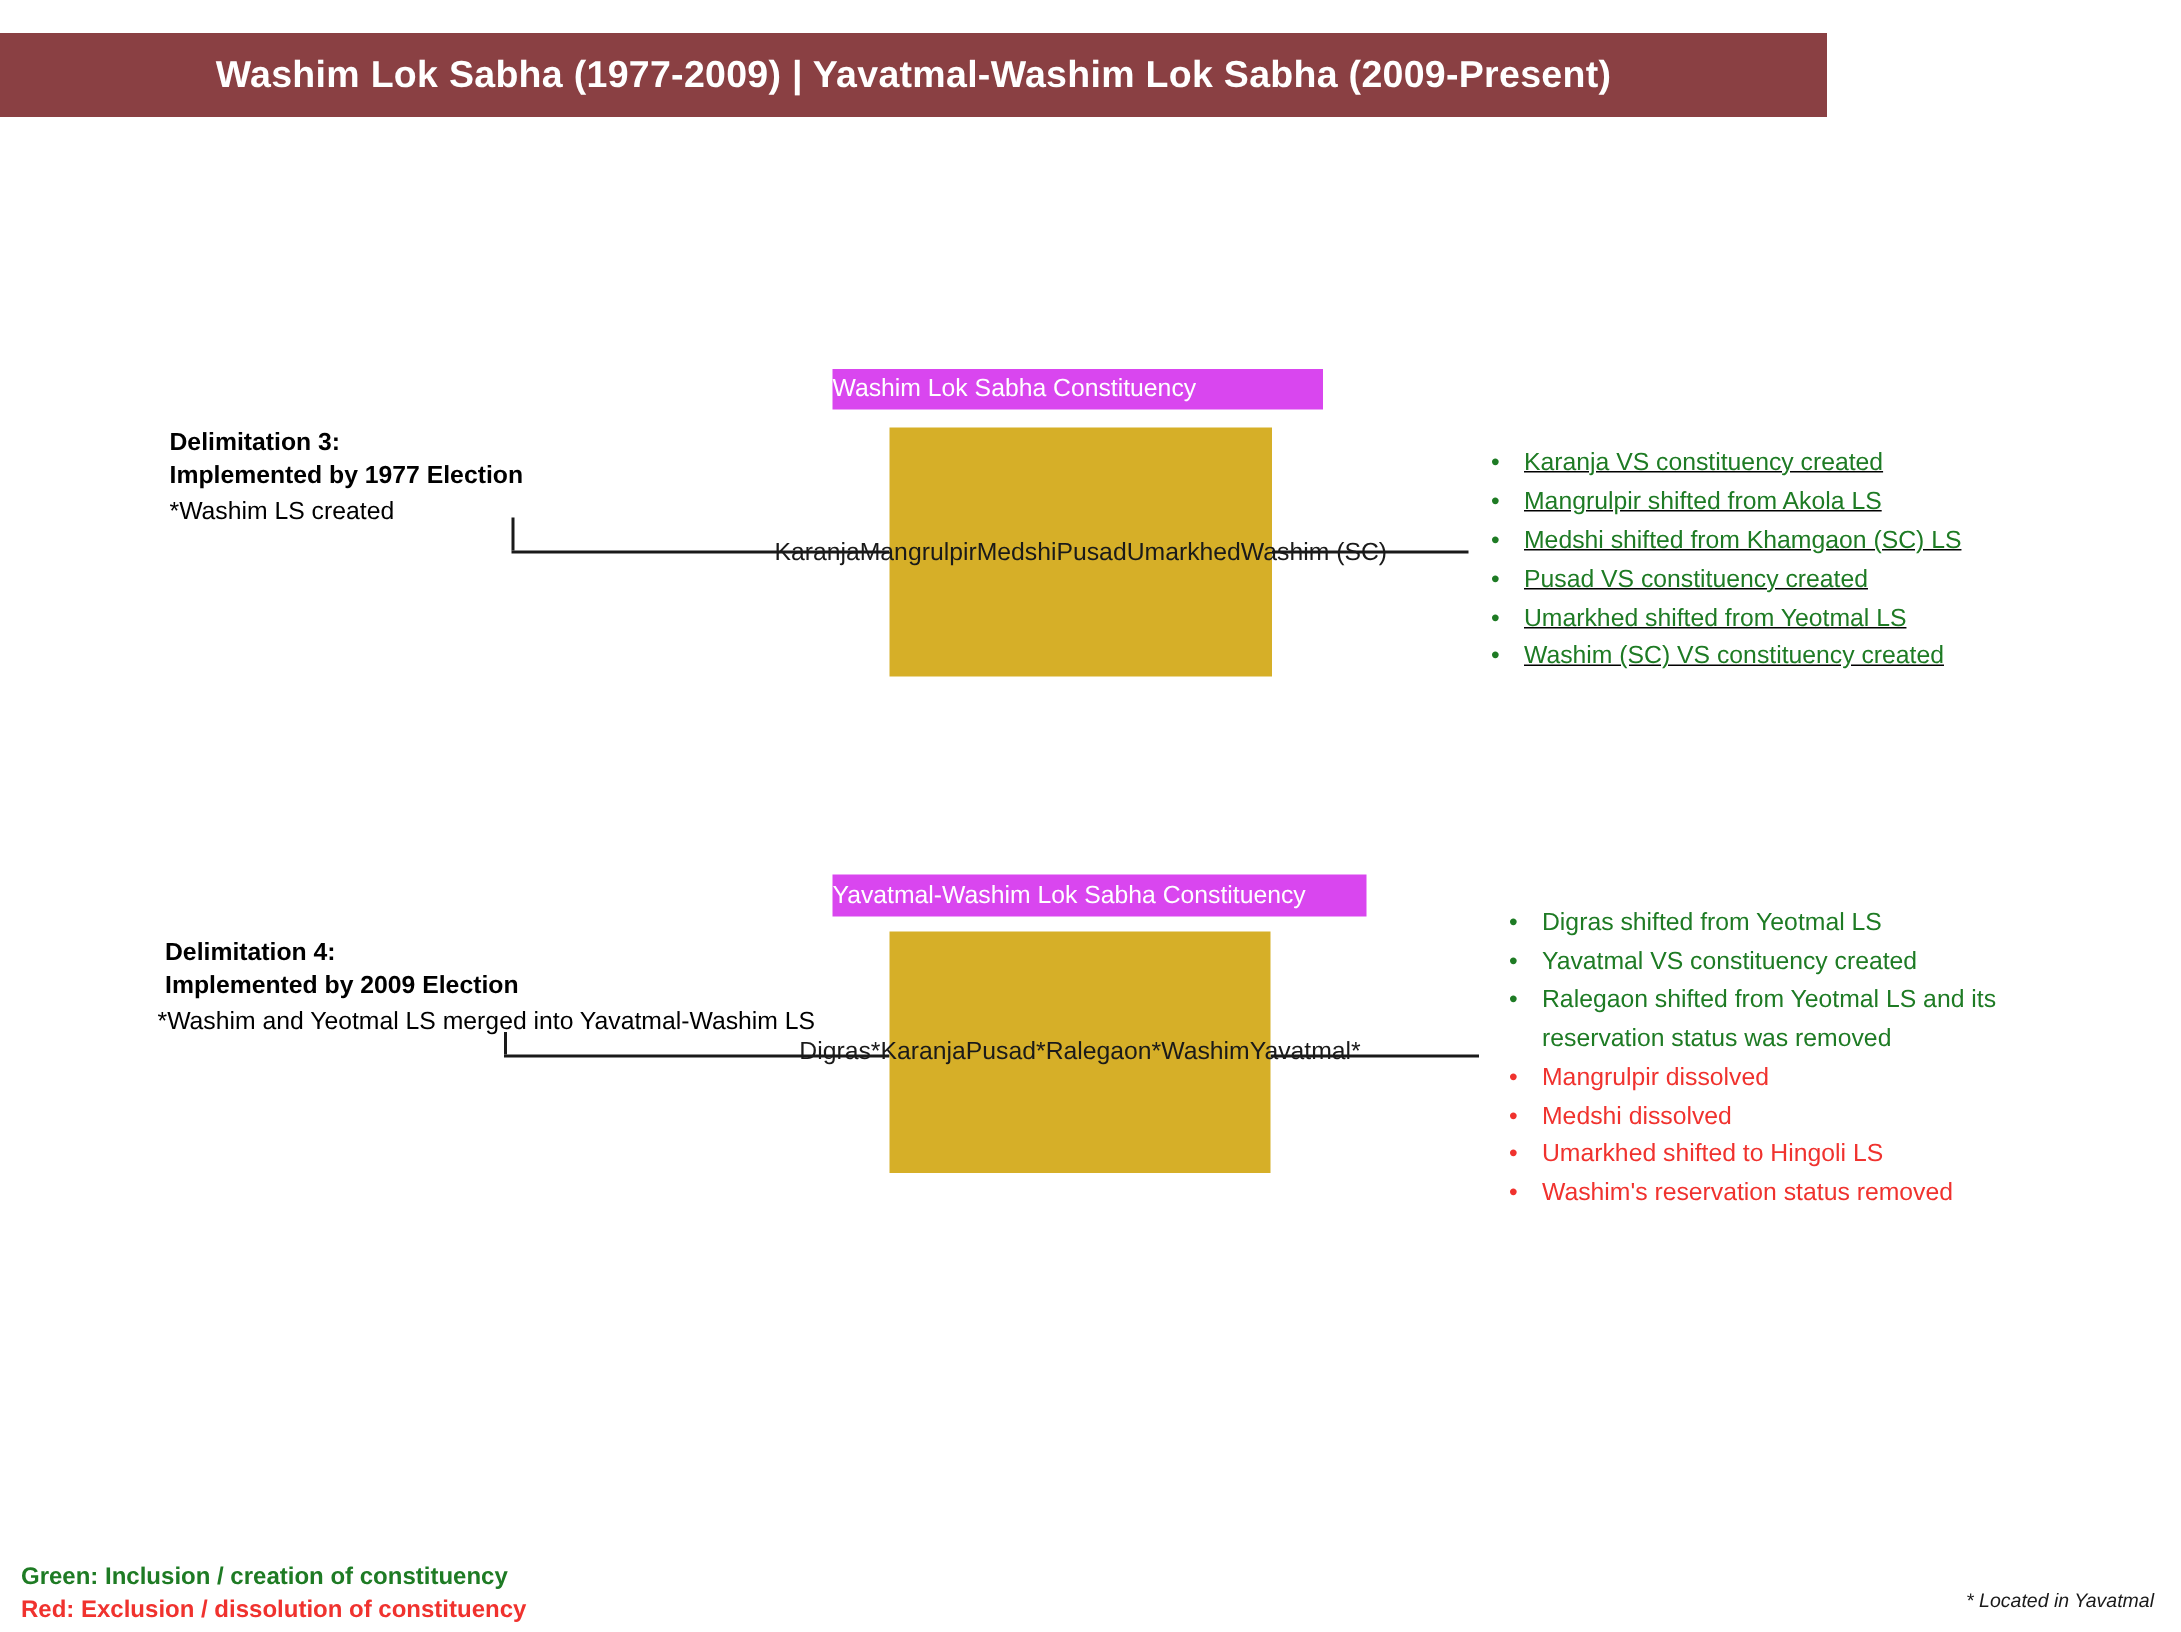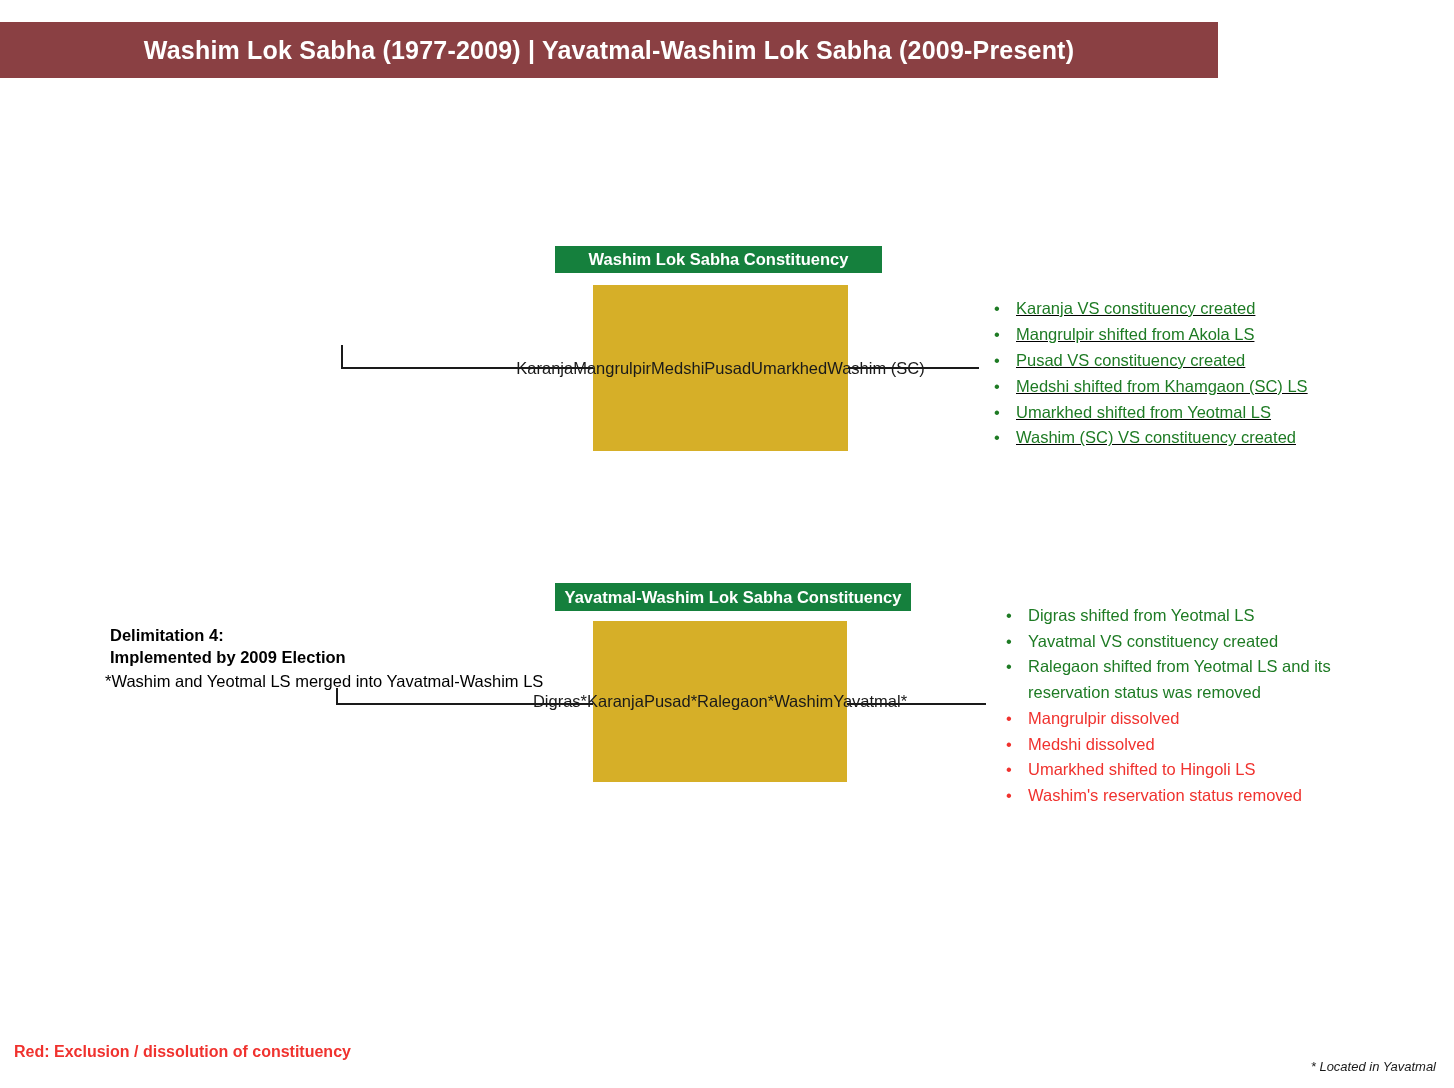--- a/index.html
+++ b/index.html
@@ -61,27 +61,27 @@
     margin-top: 2px;
   }
   #caption-1 { left: 113px; top: 285px; }
   #caption-2 { left: 110px; top: 625px; }
   #caption-2 .cap-strong { padding-left: 0px; }
   #caption-2 .cap-note { margin-left: -5px; }
 
   
   .box-header {
     position: absolute;
-    background: #15803d;
+    background: #d946ef;
     color: #ffffff;
     font-size: 16.5px;
-    font-weight: bold;
+    font-weight: normal;
     display: flex;
     align-items: center;
-    justify-content: center;
+    justify-content: flex-start;
     white-space: nowrap;
   }
   #box-header-1 { left: 555px; top: 246px; width: 327px; height: 27px; }
   #box-header-2 { left: 555px; top: 583px; width: 356px; height: 28px; }
 
   
   .const-box {
     position: absolute;
     background: #d6af28;
     display: flex;
@@ -174,20 +174,25 @@
 </style>
 </head>
 <body>
 
 <div class="page">
 
   <div id="title-bar">
     <span id="title-text">Washim Lok Sabha (1977-2009) | Yavatmal-Washim Lok Sabha (2009-Present)</span>
   </div>
 
+  <div class="caption" id="caption-1">
+    <span class="cap-strong">Delimitation 3:</span>
+    <span class="cap-strong">Implemented by 1977 Election</span>
+    <span class="cap-note">*Washim LS created</span>
+  </div>
 
   <div class="conn-v" id="conn1-left-v"></div>
   <div class="conn-h" id="conn1-left-h"></div>
   <div class="conn-h" id="conn1-right-h"></div>
 
   <div class="box-header" id="box-header-1">
     <span>Washim Lok Sabha Constituency</span>
   </div>
 
   <div class="const-box" id="const-box-1">
@@ -195,22 +200,22 @@
     <span class="const-item">Mangrulpir</span>
     <span class="const-item">Medshi</span>
     <span class="const-item">Pusad</span>
     <span class="const-item">Umarkhed</span>
     <span class="const-item">Washim (SC)</span>
   </div>
 
   <ul class="bullet-list" id="bullets-1">
     <li class="bullet-item green">Karanja VS constituency created</li>
     <li class="bullet-item green">Mangrulpir shifted from Akola LS</li>
+    <li class="bullet-item green">Medshi shifted from Khamgaon (SC) LS</li>
     <li class="bullet-item green">Pusad VS constituency created</li>
-    <li class="bullet-item green">Medshi shifted from Khamgaon (SC) LS</li>
     <li class="bullet-item green">Umarkhed shifted from Yeotmal LS</li>
     <li class="bullet-item green">Washim (SC) VS constituency created</li>
   </ul>
 
   <div class="caption" id="caption-2">
     <span class="cap-strong">Delimitation 4:</span>
     <span class="cap-strong">Implemented by 2009 Election</span>
     <span class="cap-note">*Washim and Yeotmal LS merged into Yavatmal-Washim LS</span>
   </div>
 
@@ -235,18 +240,19 @@
     <li class="bullet-item green">Digras shifted from Yeotmal LS</li>
     <li class="bullet-item green">Yavatmal VS constituency created</li>
     <li class="bullet-item green">Ralegaon shifted from Yeotmal LS and its reservation status was removed</li>
     <li class="bullet-item red">Mangrulpir dissolved</li>
     <li class="bullet-item red">Medshi dissolved</li>
     <li class="bullet-item red">Umarkhed shifted to Hingoli LS</li>
     <li class="bullet-item red">Washim's reservation status removed</li>
   </ul>
 
   <div id="legend">
+    <span class="legend-line green">Green: Inclusion / creation of constituency</span>
     <span class="legend-line red">Red: Exclusion / dissolution of constituency</span>
   </div>
 
   <div id="footnote">* Located in Yavatmal</div>
 
 </div>
 
 </body></html>

